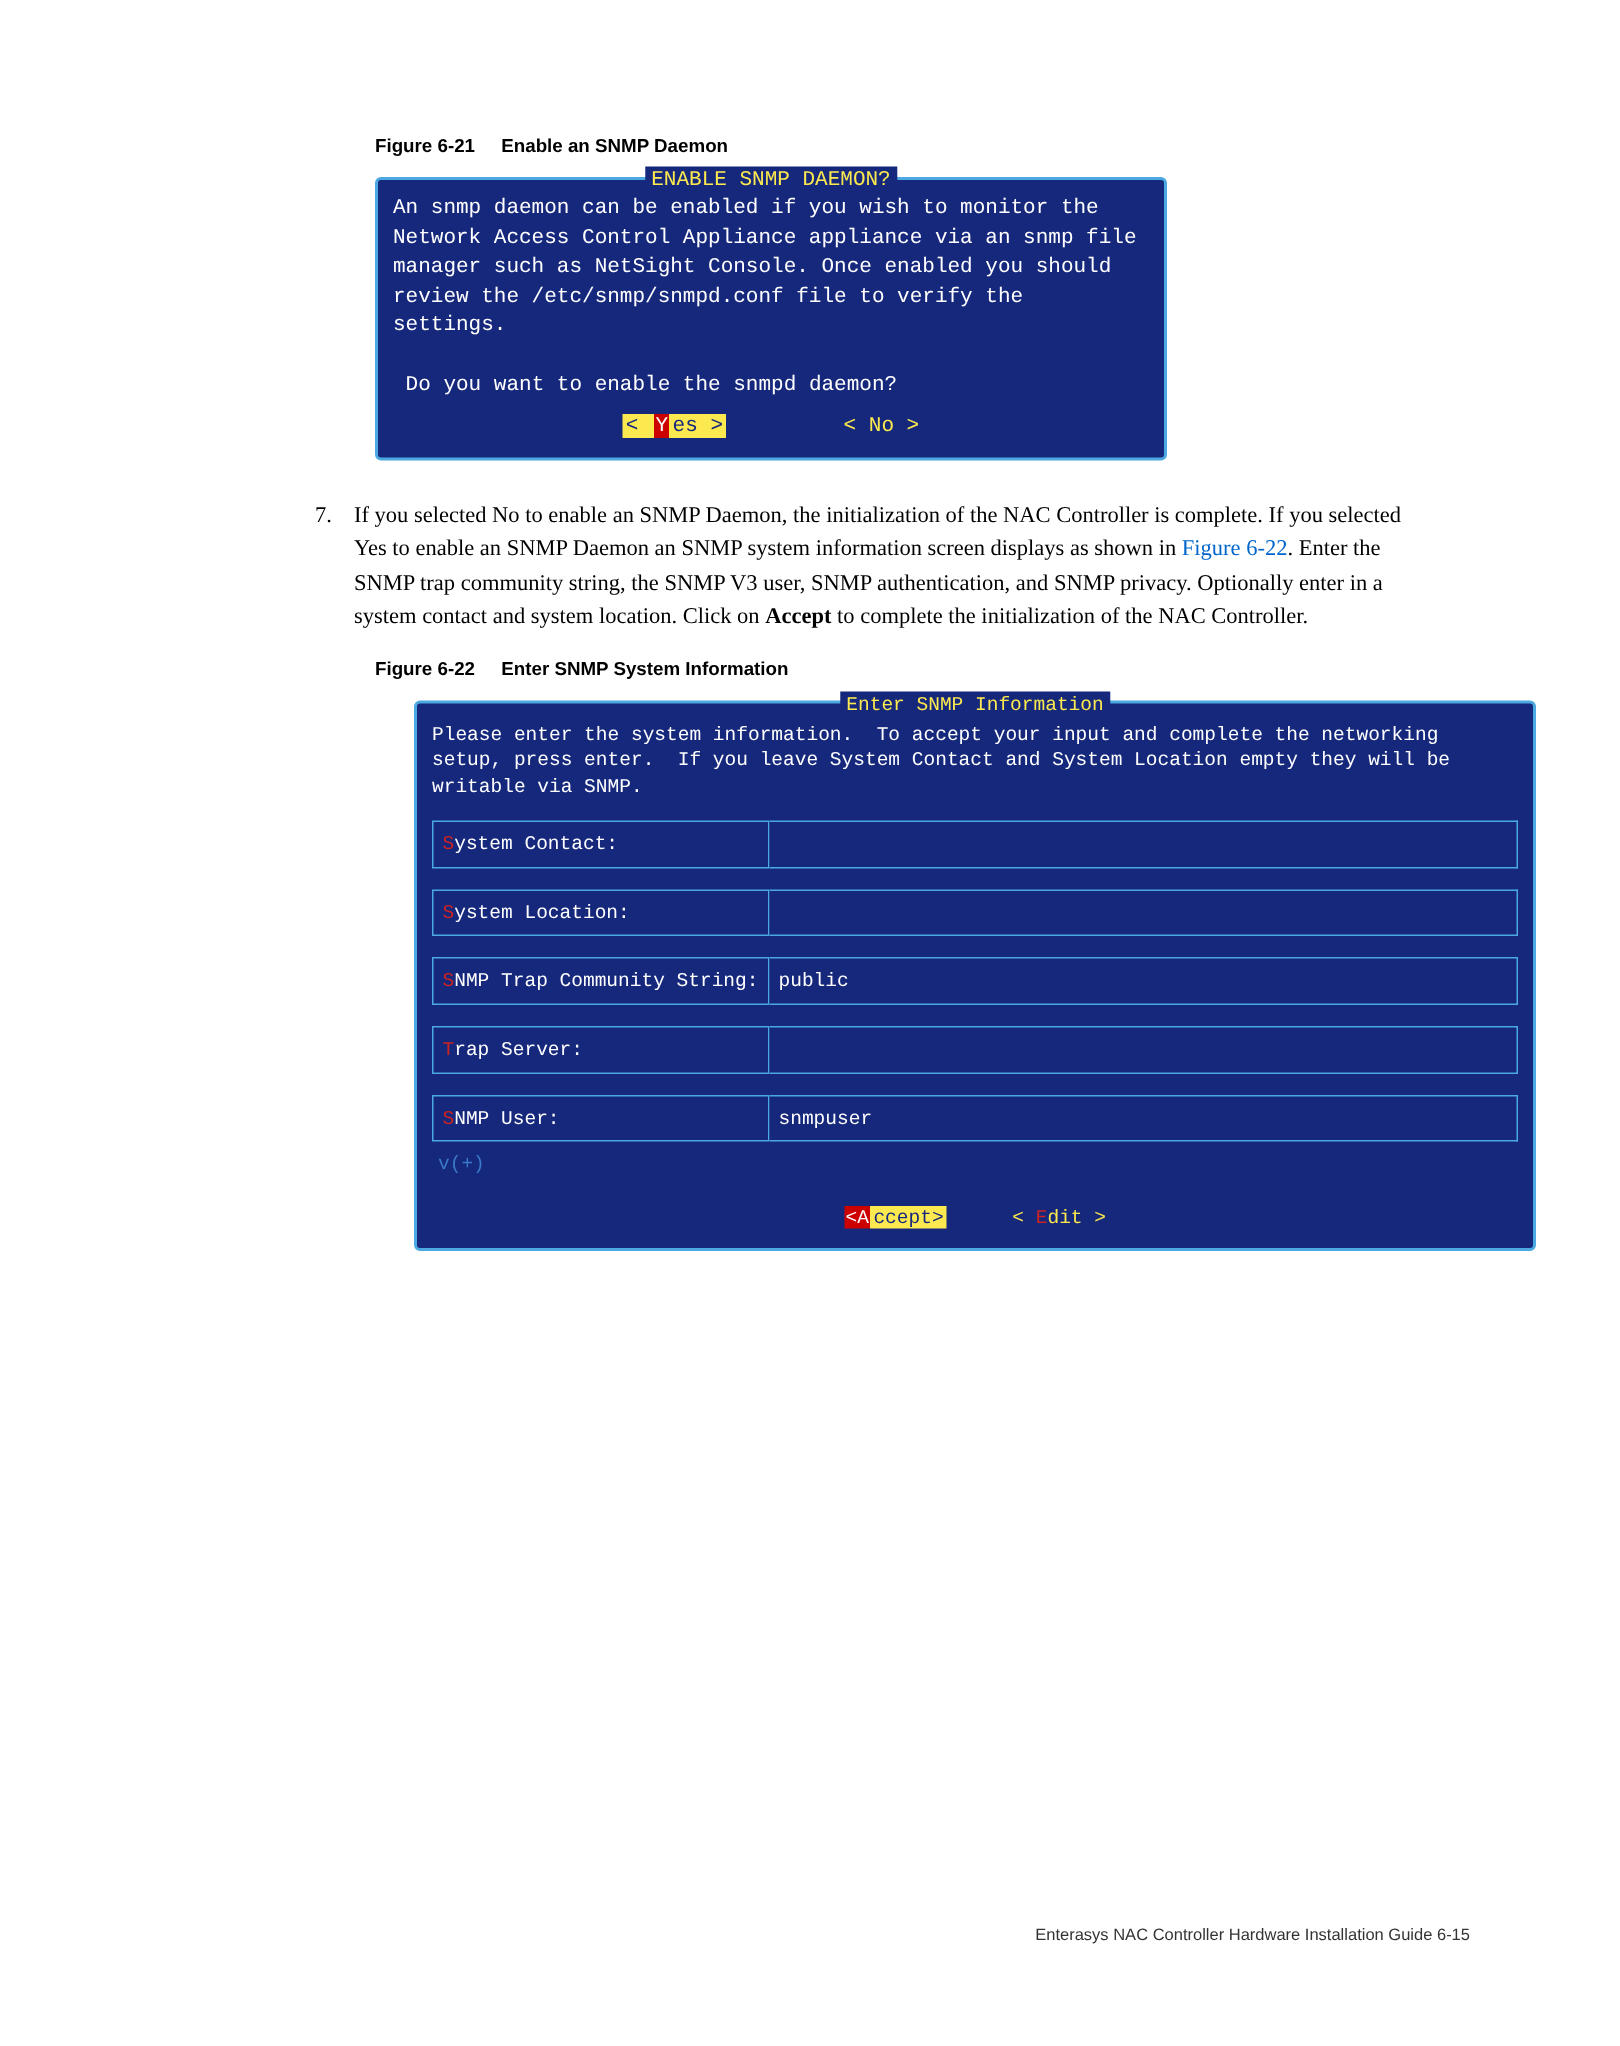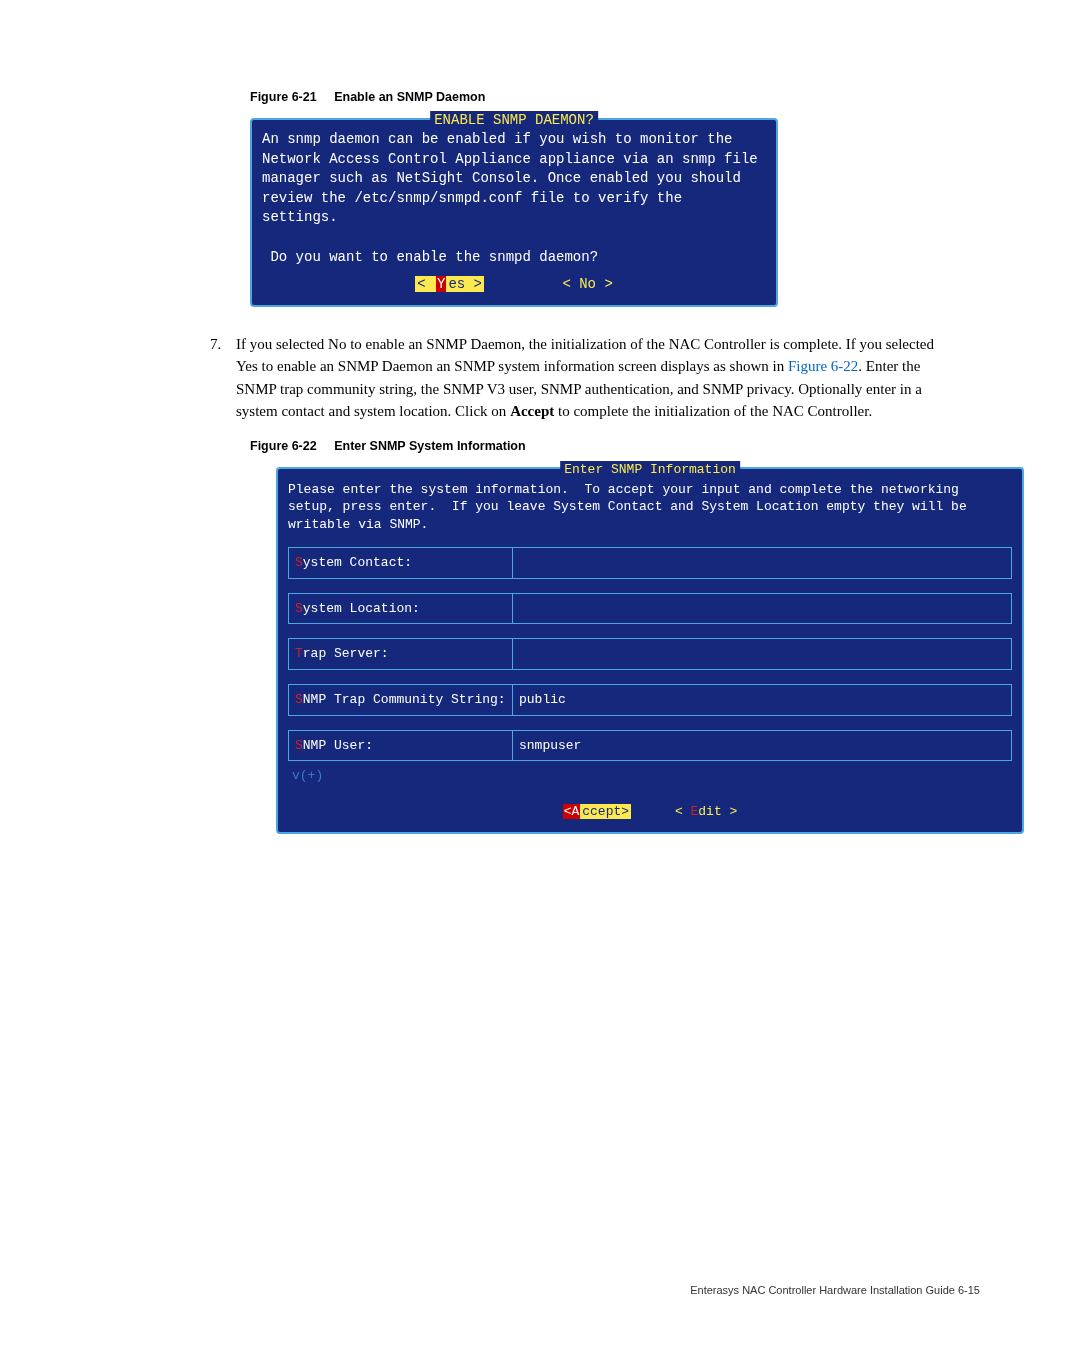--- a/index.html
+++ b/index.html
@@ -198,27 +198,27 @@
         <div class="form-label"><span class="hot">S</span><span>ystem Contact:</span></div>
         <div class="form-input"></div>
       </div>
 
       <div class="form-row">
         <div class="form-label"><span class="hot">S</span><span>ystem Location:</span></div>
         <div class="form-input"></div>
       </div>
 
       <div class="form-row">
+        <div class="form-label"><span class="hot">S</span><span>NMP Trap Community String:</span></div>
+        <div class="form-input">public</div>
+      </div>
+
+      <div class="form-row">
         <div class="form-label"><span class="hot">T</span><span>rap Server:</span></div>
         <div class="form-input"></div>
-      </div>
-
-      <div class="form-row">
-        <div class="form-label"><span class="hot">S</span><span>NMP Trap Community String:</span></div>
-        <div class="form-input">public</div>
       </div>
 
       <div class="form-row">
         <div class="form-label"><span class="hot">S</span><span>NMP User:</span></div>
         <div class="form-input">snmpuser</div>
       </div>
 
       <div class="scroll-ind">v(+)</div>
 
       <div class="dialog2-buttons">

